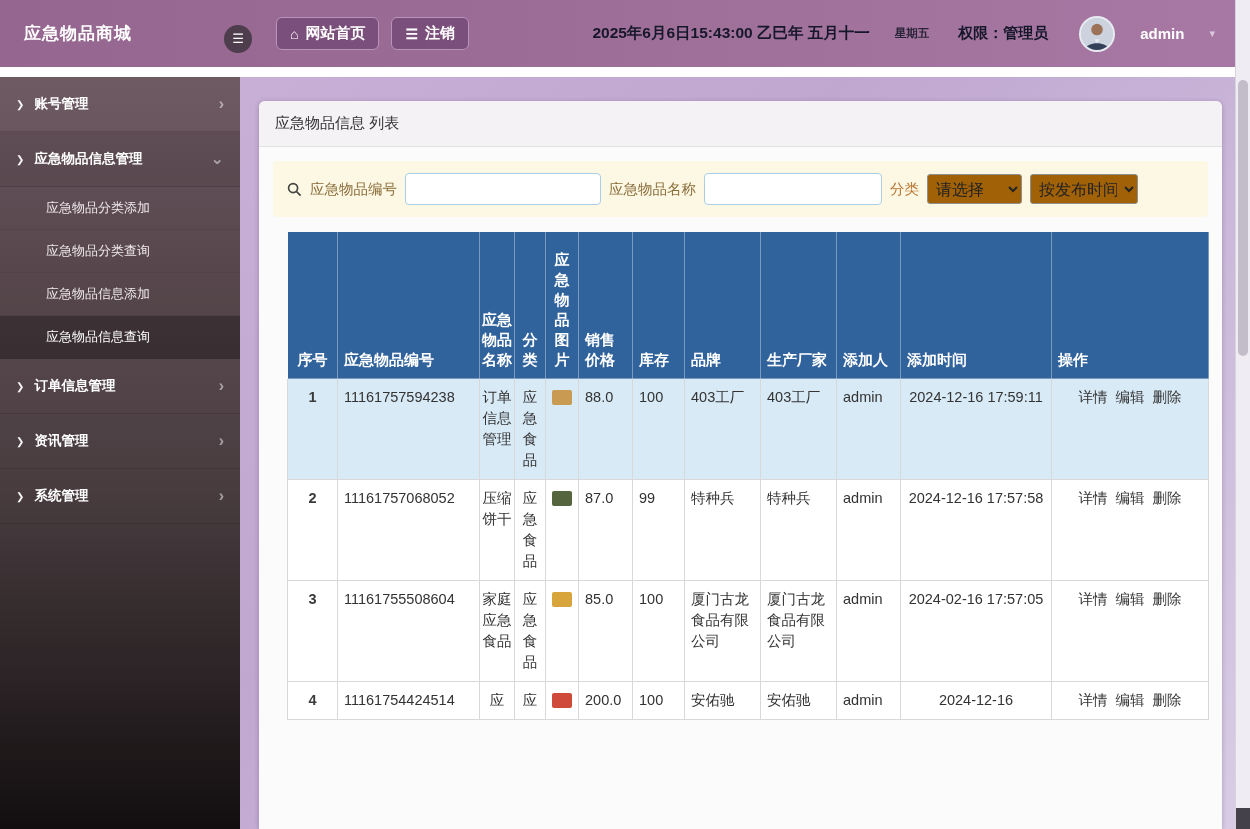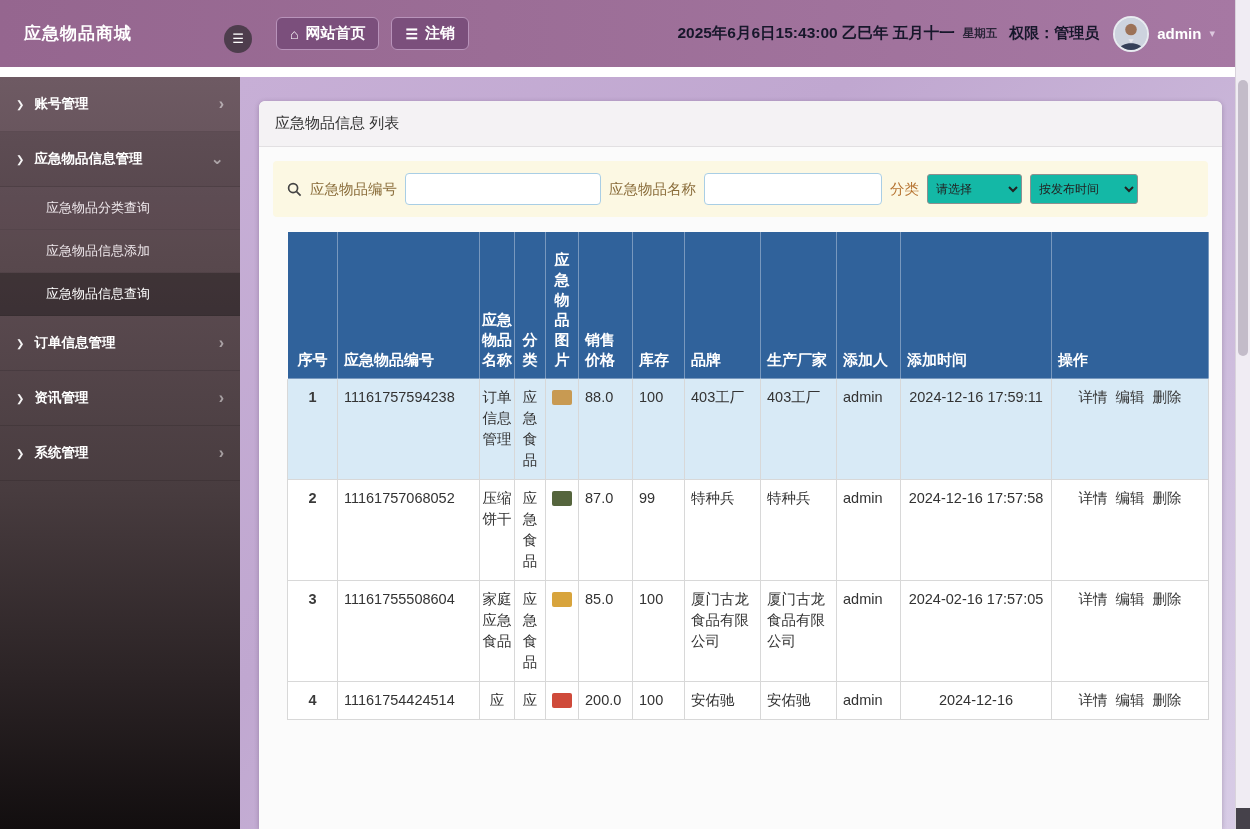--- a/index.html
+++ b/index.html
@@ -9,21 +9,21 @@
   .topbar { position:absolute; left:0; top:0; right:15px; height:67px;
     background:linear-gradient(90deg,#95668f 0%,#9b6d96 40%,#a678a3 100%);
     display:flex; align-items:center; z-index:5; }
   .brand { width:240px; padding-left:24px; color:#fff; font-size:17px; font-weight:bold; letter-spacing:1px; flex:0 0 auto; }
   .hamburger-btn { position:absolute; left:224px; top:25px; width:28px; height:28px; border-radius:50%;
     background:#4e3d4d; color:#fff; border:none; font-size:13px; line-height:28px; text-align:center; cursor:pointer; z-index:6; }
   .nav-btns { display:flex; gap:12px; margin-left:36px; }
   .nav-btn { display:flex; align-items:center; gap:7px; background:#7b4f7c; border:1px solid #b893ba;
     color:#fff; font-size:15px; font-weight:600; border-radius:6px; padding:6px 13px; cursor:pointer; }
   .nav-btn .ic { font-size:14px; }
-  .top-right { margin-left:auto; display:flex; align-items:center; gap:8px; padding-right:20px; }
+  .top-right { margin-left:auto; display:flex; align-items:center; gap:25px; padding-right:20px; }
   .dt-main { color:#17172b; font-size:15.5px; font-weight:600; }
   .dt-week { color:#2a2438; font-size:11.5px; font-weight:600; margin-right:4px; }
   .dt-role { color:#17172b; font-size:15px; font-weight:600; margin-right:6px; }
   .avatar { width:36px; height:36px; border-radius:50%; overflow:hidden; border:2px solid rgba(255,255,255,.55);
     background:#cdd3de; flex:0 0 auto; cursor:pointer; }
   .avatar svg { display:block; }
   .admin-name { color:#fff; font-size:15px; font-weight:bold; cursor:pointer; }
   .caret { color:#dcc8de; font-size:11px; cursor:pointer; }
 
   
@@ -50,21 +50,21 @@
 
   
   .search-panel { background:#fcf8e3; border-radius:4px; padding:12px 14px; }
   .search-row { display:flex; align-items:center; gap:8px; flex-wrap:nowrap; }
   .search-row.second { margin-top:12px; gap:12px; }
   .s-label { color:#8a6d3b; font-size:14.5px; white-space:nowrap; }
   .s-label.cat { color:#b5722f; }
   .s-input { height:32px; border:1px solid #a9cee5; border-radius:4px; background:#fff; padding:0 8px; font-size:14px; color:#333; }
   .s-input.sn { width:196px; }
   .s-input.nm { width:178px; }
-  select { height:30px; border:1px solid #8f8f8f; border-radius:3px; background:#14b8a6; font-size:12px; color:#222; padding:2px 4px; }
+  select { height:30px; border:1px solid #8f8f8f; border-radius:3px; background:#a16207; font-size:16px; color:#222; padding:2px 4px; }
   .sel-cat { width:95px; } .sel-sort { width:108px; } .sel-order { width:70px; }
   .search-btn { height:32px; padding:0 18px; background:linear-gradient(#f6f6f6,#e6e6e6); border:1px solid #b3b3b3;
     border-radius:4px; font-size:14px; color:#333; cursor:pointer; }
   .mag { flex:0 0 auto; }
 
   
   .tbl-wrap { margin:14px 0 0 14px; }
   table { border-collapse:collapse; table-layout:fixed; width:921px; }
   thead tr { height:147px; }
   th { background:#30629b; color:#fff; font-weight:bold; font-size:15px; line-height:20px;
@@ -124,20 +124,21 @@
     <span class="arr">❯</span>
     <span>账号管理</span>
     <span class="chev">›</span>
   </div>
   <div class="menu-item expanded">
     <span class="arr">❯</span>
     <span>应急物品信息管理</span>
     <span class="chev">⌄</span>
   </div>
   <div class="submenu">
+    <div class="submenu-item">应急物品分类添加</div>
     <div class="submenu-item">应急物品分类查询</div>
     <div class="submenu-item">应急物品信息添加</div>
     <div class="submenu-item active">应急物品信息查询</div>
   </div>
   <div class="menu-item">
     <span class="arr">❯</span>
     <span>订单信息管理</span>
     <span class="chev">›</span>
   </div>
   <div class="menu-item">

